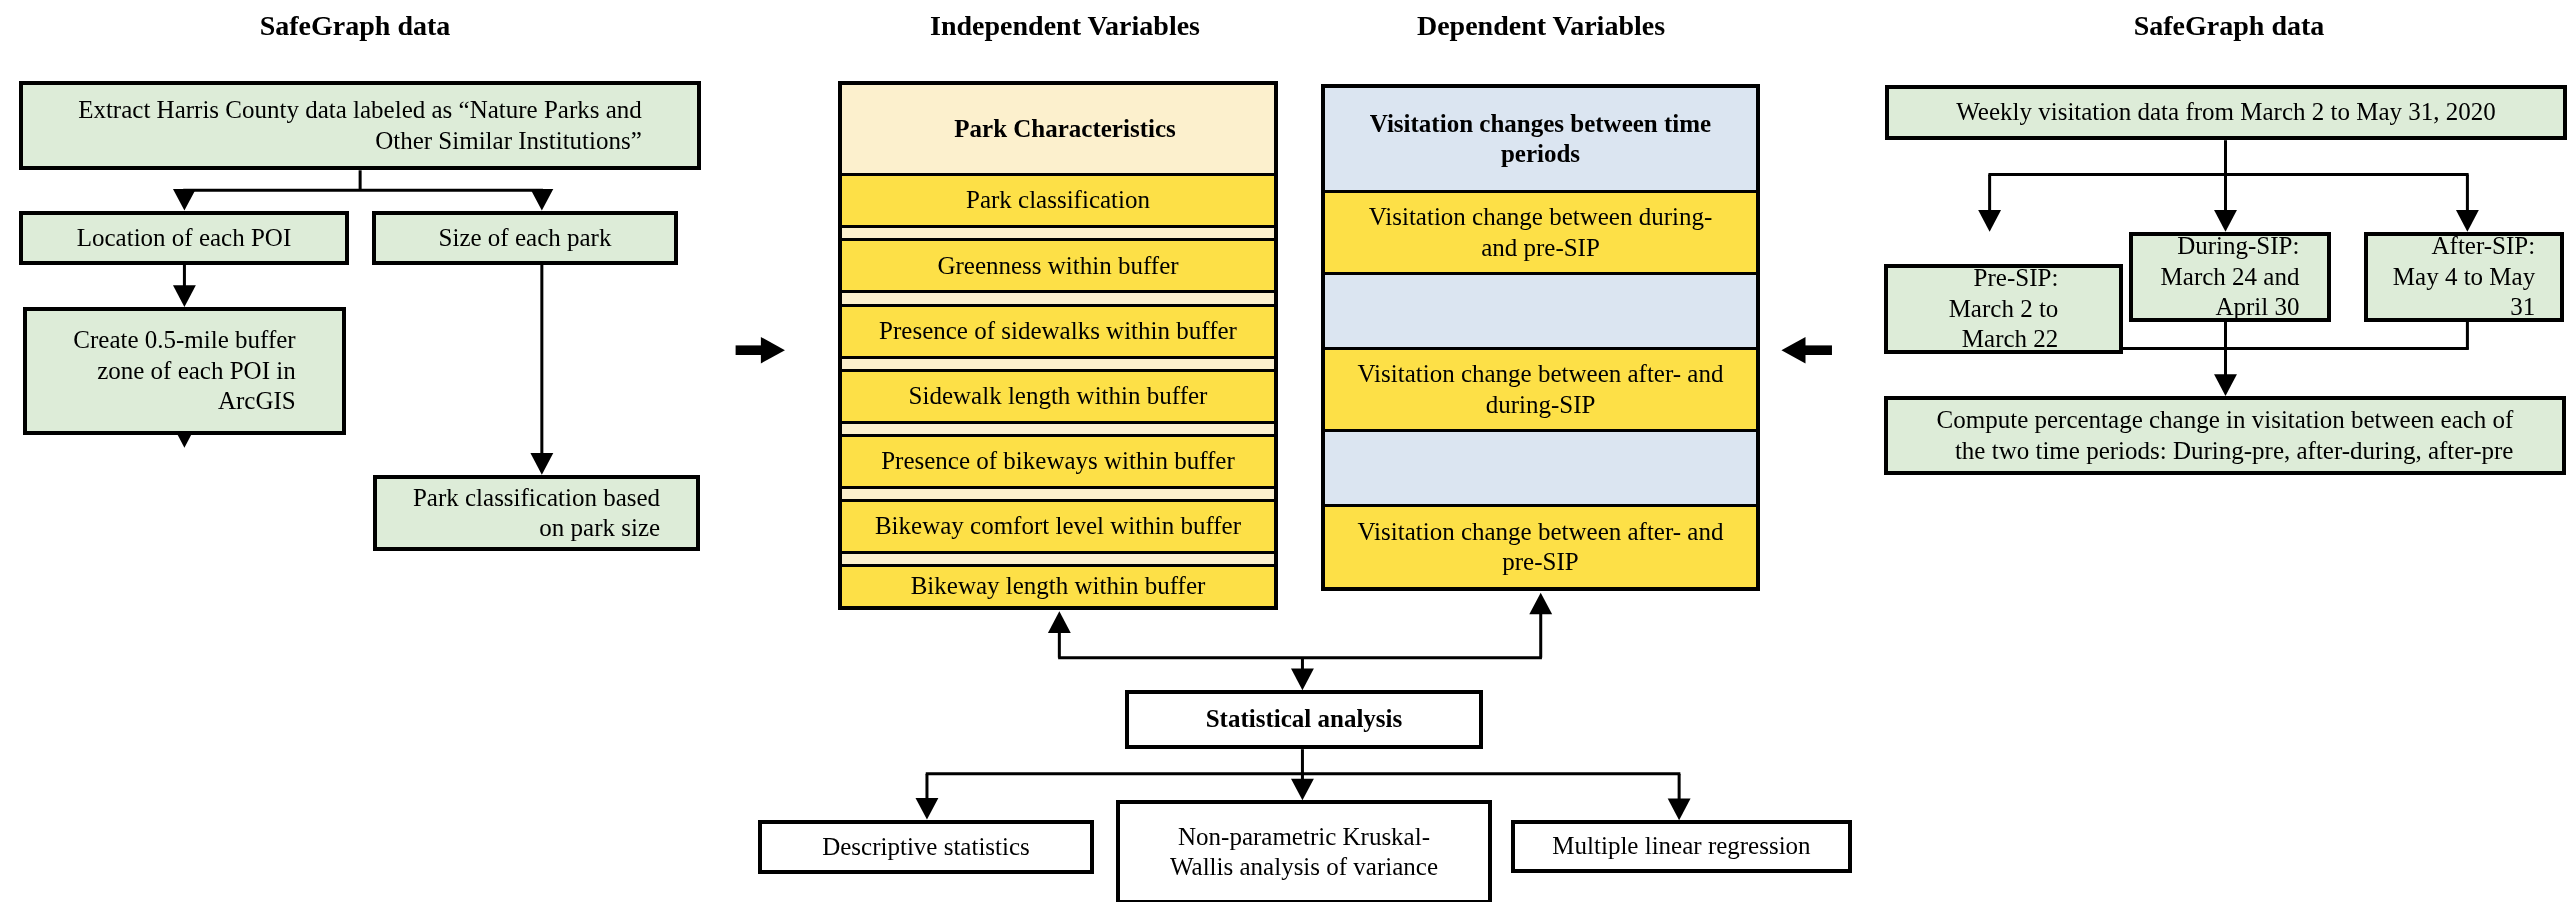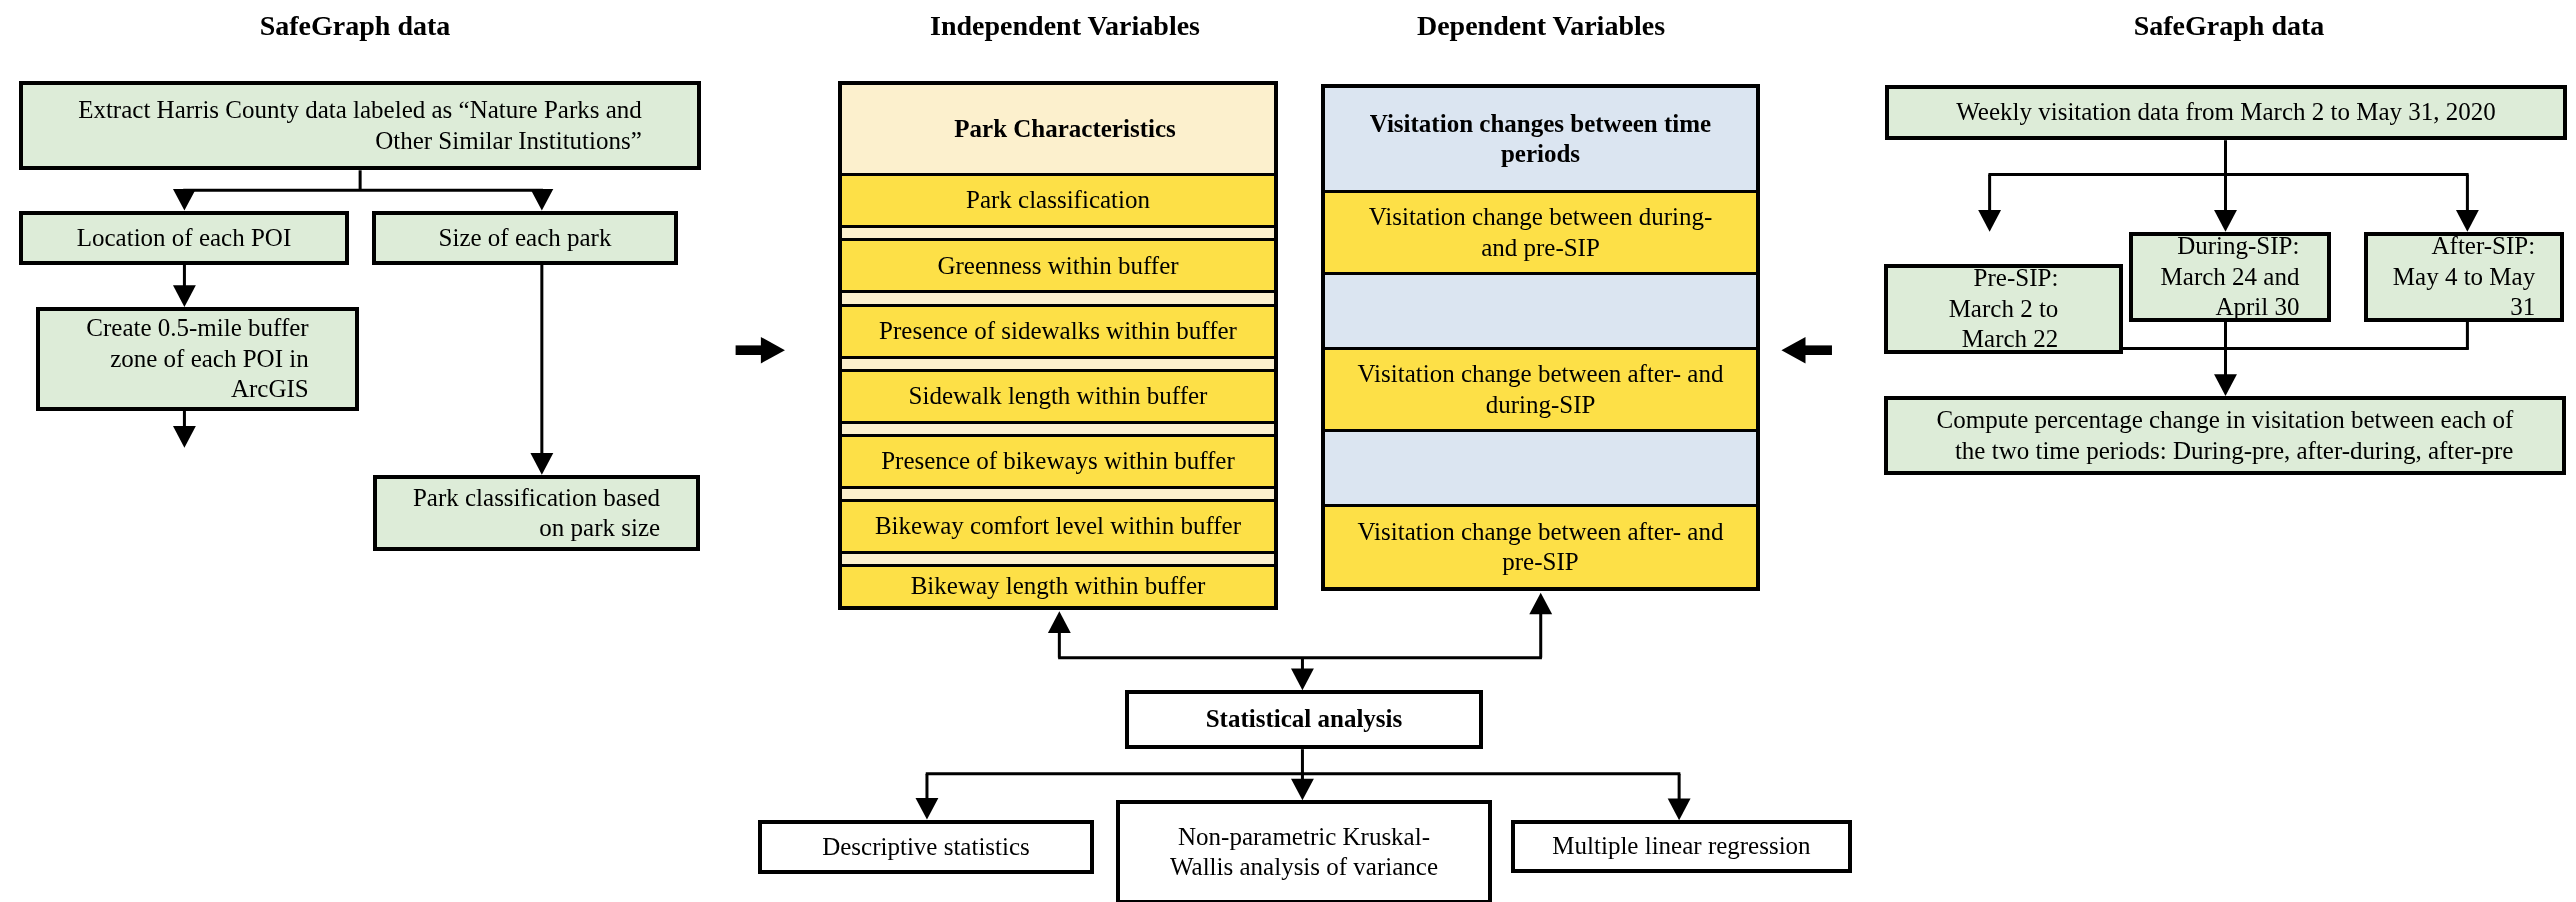--- a/index.html
+++ b/index.html
@@ -106,21 +106,21 @@
 
   <div class="col-title" style="left:355px;top:9.6px;">SafeGraph data</div>
   <div class="col-title" style="left:1065px;top:9.6px;">Independent Variables</div>
   <div class="col-title" style="left:1541px;top:9.6px;">Dependent Variables</div>
   <div class="col-title" style="left:2229px;top:9.6px;">SafeGraph data</div>
 
   <div class="box green" style="left:19px;top:81px;width:682px;height:89px;">Extract Harris County data labeled as “Nature Parks and
 Other Similar Institutions”</div>
   <div class="box green" style="left:19px;top:211px;width:330px;height:54px;">Location of each POI</div>
   <div class="box green" style="left:372px;top:211px;width:306px;height:54px;">Size of each park</div>
-  <div class="box green" style="left:36px;top:307px;width:323px;height:104px;">Create 0.5-mile buffer
+  <div class="box green" style="left:23px;top:307px;width:323px;height:128px;">Create 0.5-mile buffer
 zone of each POI in
 ArcGIS</div>
   <div class="box green" style="left:373px;top:475px;width:327px;height:76px;">Park classification based
 on park size</div>
 
   <div class="tbl" style="left:838px;top:81px;width:440px;height:529px;">
     <div class="cell tan hdr" style="height:88px;padding-left:20px;">Park Characteristics</div>
     <div class="cell white" style="height:49px;">Park classification</div>
     <div class="cell tan" style="height:10.2px;"></div>
     <div class="cell white" style="height:49px;">Greenness within buffer</div>

